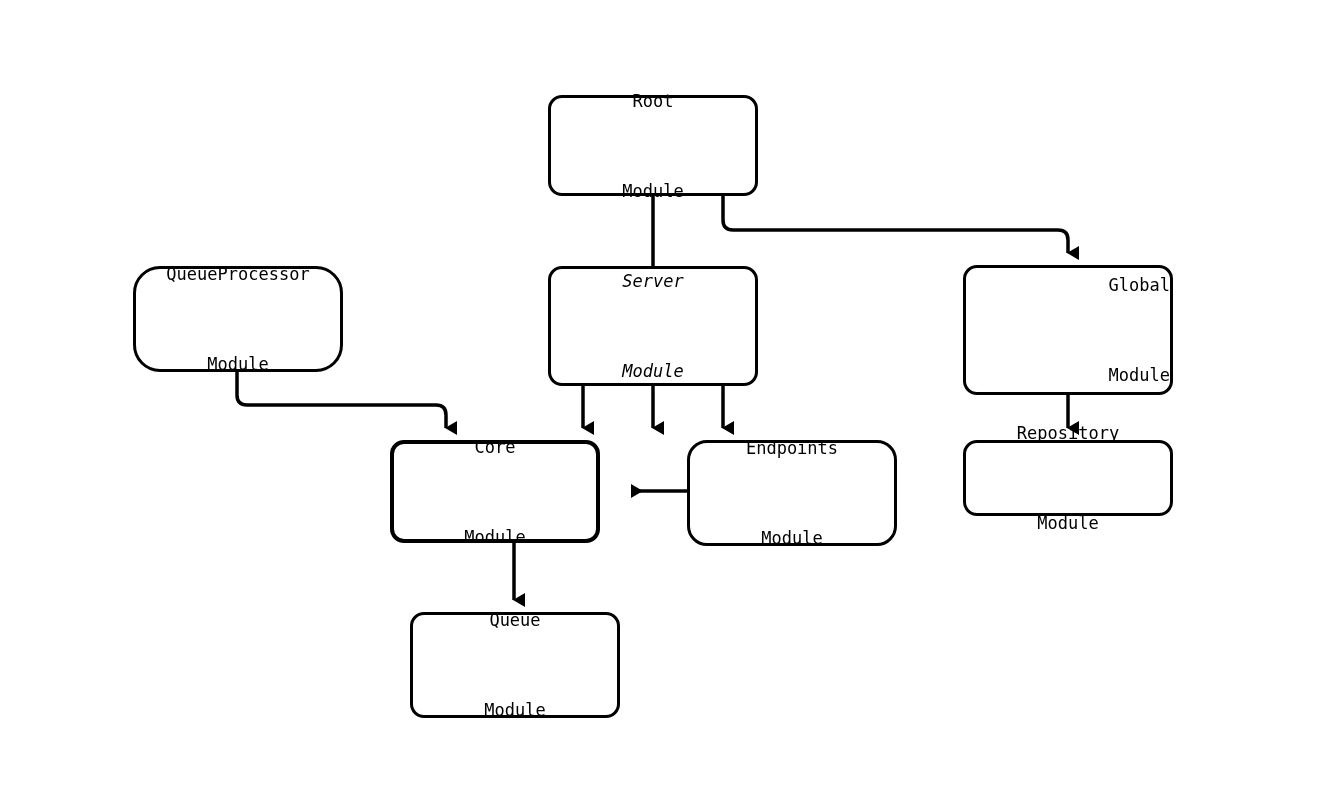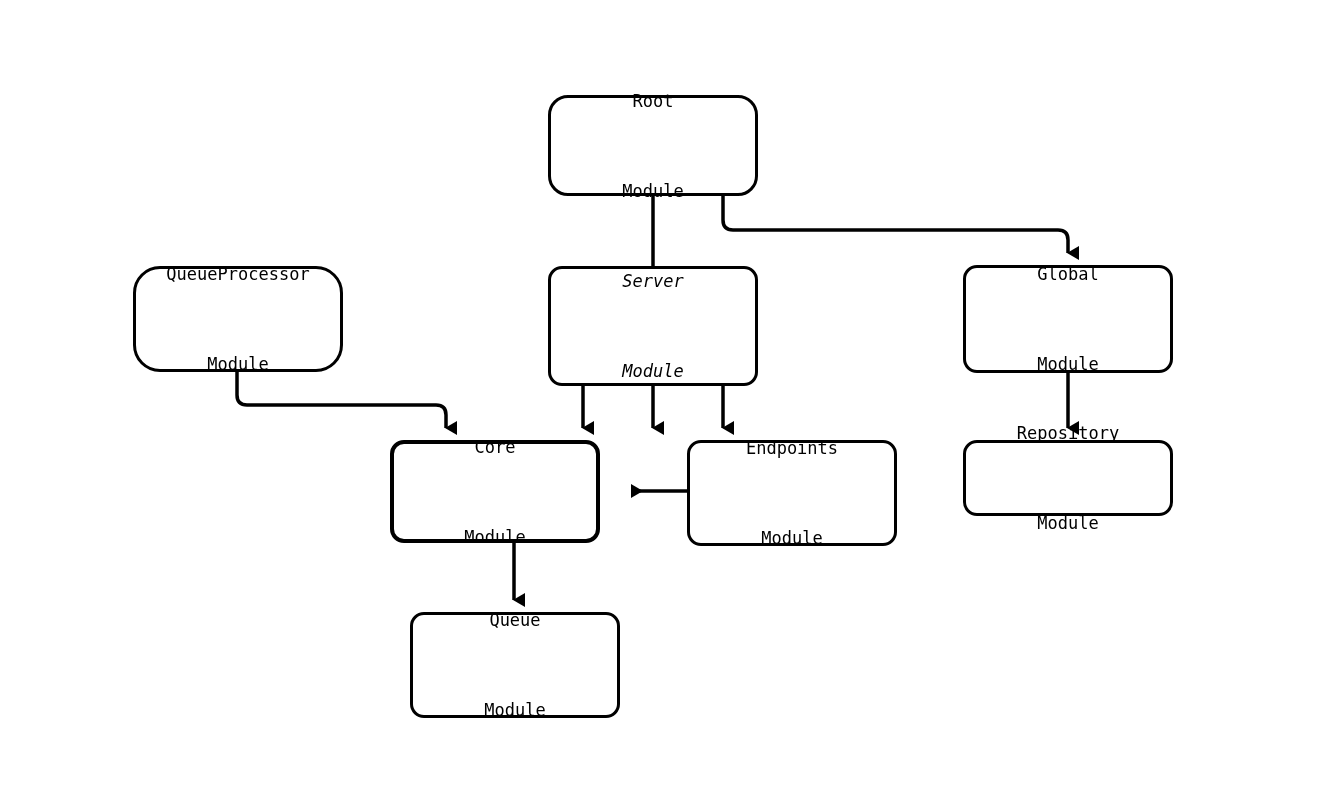--- a/index.html
+++ b/index.html
@@ -76,56 +76,56 @@
 
     <path d="M 237 372 L 237 395 Q 237 405 247 405 L 436 405 Q 446 405 446 415 L 446 428" fill="none" stroke="#000000" stroke-width="3.5" stroke-linejoin="round" stroke-linecap="butt" marker-end="url(#arrow-down)"></path>
 
     <path d="M 687 491 L 632 491" fill="none" stroke="#000000" stroke-width="3.5" marker-end="url(#arrow-left)"></path>
 
     <path d="M 514 543 L 514 600" fill="none" stroke="#000000" stroke-width="3.5" marker-end="url(#arrow-down)"></path>
 
     <path d="M 1068 373 L 1068 428" fill="none" stroke="#000000" stroke-width="3.5" marker-end="url(#arrow-down)"></path>
   </svg>
 
-  <div class="node" style="left:548px; top:95px; width:210px; height:101px; border-width:3px;border-radius:20px;">
+  <div class="node" style="left:548px; top:95px; width:210px; height:101px; border-width:3px;">
     <div class="node-label">
       <span class="node-line1">Root</span>
       <span class="node-line2">Module</span>
     </div>
   </div>
 
   <div class="node" style="left:133px; top:266px; width:210px; height:106px; border-width:3px;border-radius:27px;">
     <div class="node-label">
       <span class="node-line1">QueueProcessor</span>
       <span class="node-line2">Module</span>
     </div>
   </div>
 
   <div class="node" style="left:548px; top:266px; width:210px; height:120px; border-width:3px;font-style:italic;">
     <div class="node-label">
       <span class="node-line1">Server</span>
       <span class="node-line2">Module</span>
     </div>
   </div>
 
-  <div class="node" style="left:963px; top:265px; width:210px; height:108px; border-width:3px;">
+  <div class="node" style="left:963px; top:265px; width:210px; height:130px; border-width:3px;align-items:flex-end;">
     <div class="node-label">
       <span class="node-line1">Global</span>
       <span class="node-line2">Module</span>
     </div>
   </div>
 
   <div class="node" style="left:390px; top:440px; width:210px; height:103px; border-width:4px;">
     <div class="node-label">
       <span class="node-line1">Core</span>
       <span class="node-line2">Module</span>
     </div>
   </div>
 
-  <div class="node" style="left:687px; top:440px; width:210px; height:106px; border-width:3px;">
+  <div class="node" style="left:687px; top:440px; width:210px; height:106px; border-width:3px;border-radius:20px;">
     <div class="node-label">
       <span class="node-line1">Endpoints</span>
       <span class="node-line2">Module</span>
     </div>
   </div>
 
   <div class="node" style="left:963px; top:440px; width:210px; height:76px; border-width:3px;">
     <div class="node-label">
       <span class="node-line1">Repository</span>
       <span class="node-line2">Module</span>

